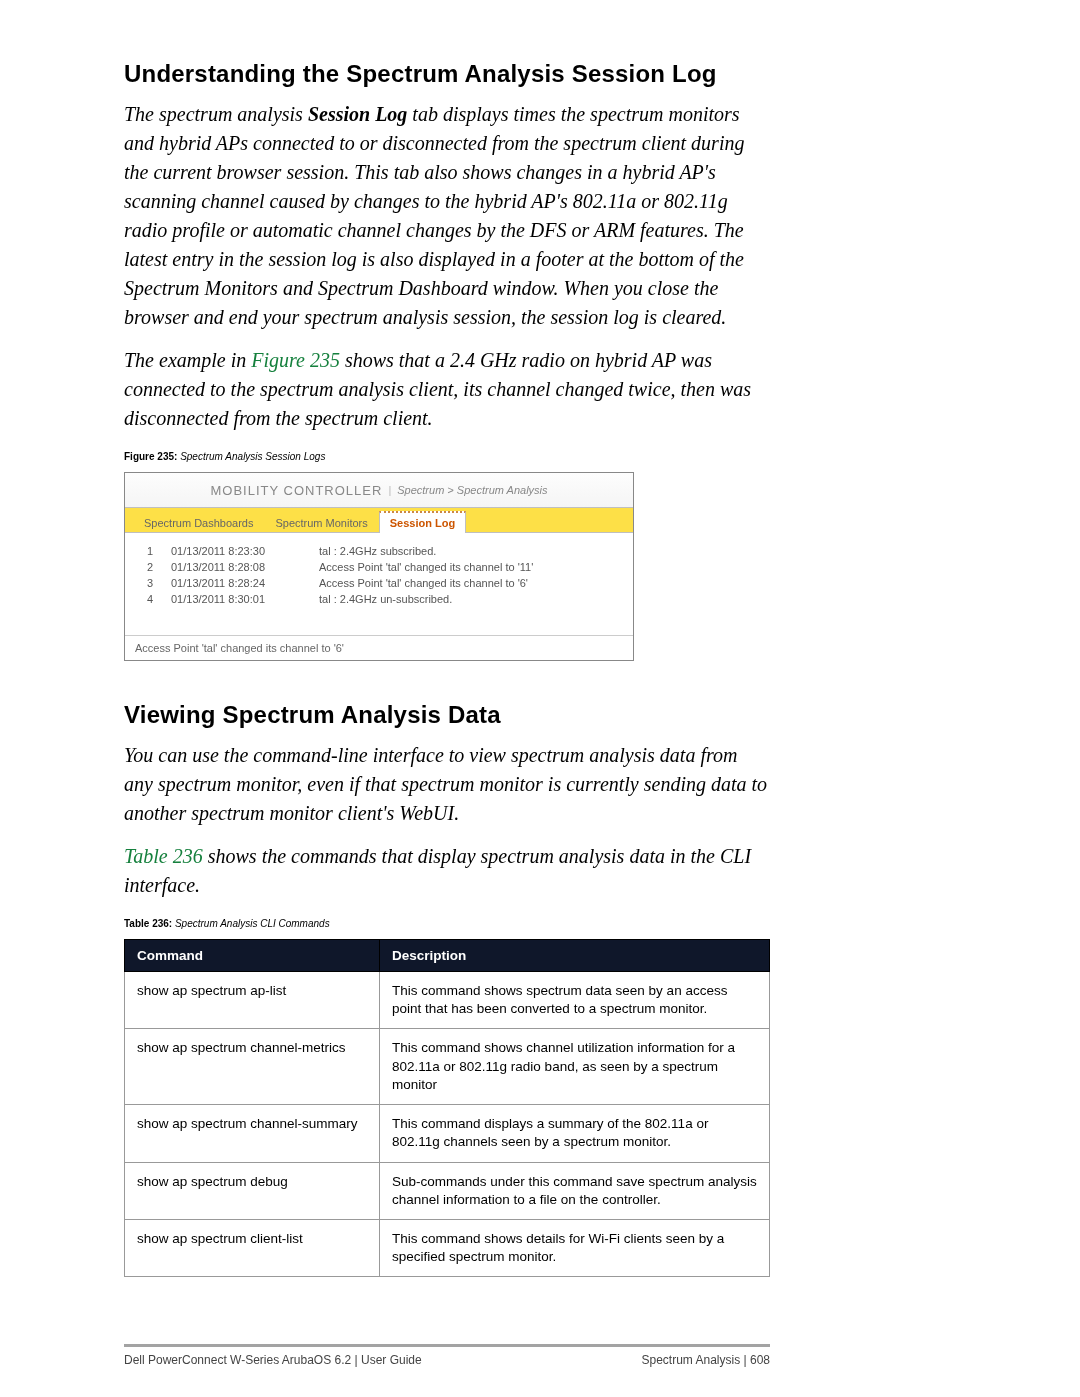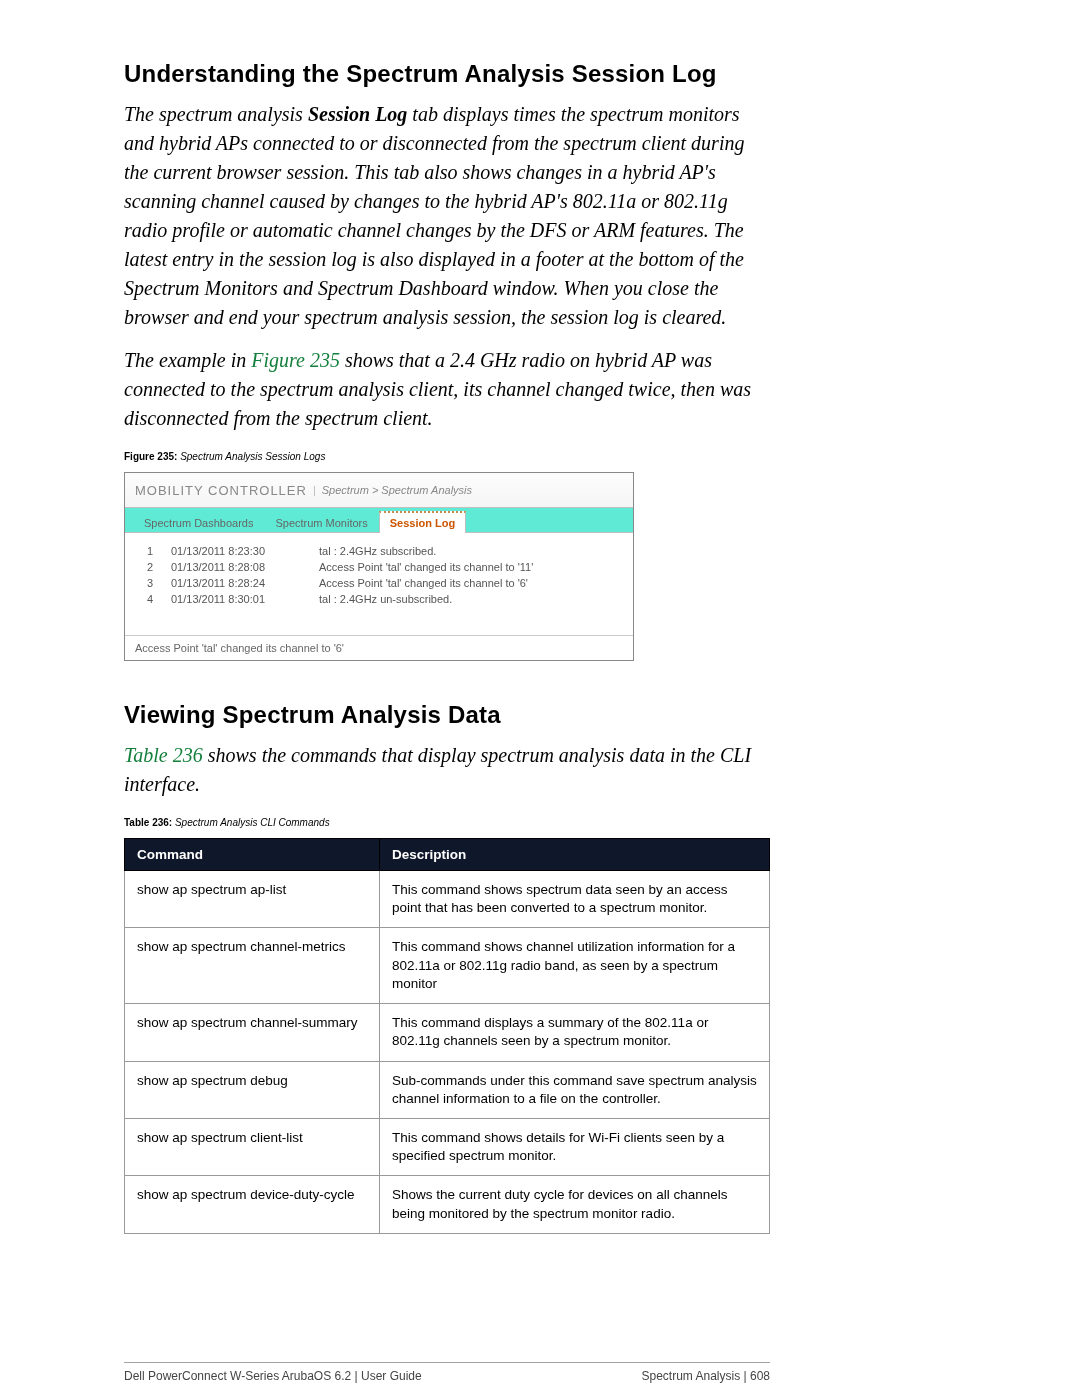--- a/index.html
+++ b/index.html
@@ -48,41 +48,41 @@
     width: 508px;
     margin: 8px 0 40px 0;
     font-family: Verdana, Arial, sans-serif;
     font-size: 11px;
     color: #5a5a5a;
   }
   .fig-top {
     height: 34px;
     display: flex;
     align-items: center;
-    justify-content: flex-start;
+    justify-content: center;
     padding: 0 10px;
     border-bottom: 1px solid #bfbfbf;
     background: linear-gradient(#fdfdfd,#f5f5f5);
   }
   .fig-top .mc {
     font-size: 13px;
     letter-spacing: 1px;
     color: #888;
     font-stretch: expanded;
   }
   .fig-top .sep { margin: 0 6px; color:#bbb;}
   .fig-top .crumb { font-size: 11px; color:#888;font-style:italic; }
   .fig-tabs {
     display: flex;
     align-items: flex-end;
     padding: 0 8px;
     height: 24px;
     border-bottom: 1px solid #bfbfbf;
     gap: 0;
-    background:#5eead4;
+    background:#fde047;
   }
   .fig-tab {
     padding: 4px 10px;
     border: 1px solid transparent;
     border-bottom: none;
     font-size: 11px;
     color:#666;
     position: relative;
     top:1px;
   }
@@ -126,24 +126,24 @@
   table.cli td {
     border: 1px solid #999;
     padding: 10px 12px;
     vertical-align: top;
     line-height: 1.35;
   }
   table.cli td.cmd { width: 230px; }
 
   .footer {
     position: absolute;
-    bottom: 14px;
+    bottom: 30px;
     left: 124px;
     right: 124px;
-    border-top: 1px solid #a3a3a3;
+    border-top: 3px solid #a3a3a3;
     padding-top: 6px;
     font-family: Arial, Helvetica, sans-serif;
     font-size: 12px;
     color: #444;
     display:flex;
     justify-content: space-between;
   }
 </style>
 </head>
 <body>
@@ -196,20 +196,21 @@
         <span class="n">4</span>
         <span class="ts">01/13/2011 8:30:01</span>
         <span class="msg">tal : 2.4GHz un-subscribed.</span>
       </div>
     </div>
     <div class="fig-footer">Access Point 'tal' changed its channel to '6'</div>
   </div>
 
   <h2>Viewing Spectrum Analysis Data</h2>
 
+  <p class="body">You can use the command-line interface to view spectrum analysis data from any spectrum monitor, even if that spectrum monitor is currently sending data to another spectrum monitor client's WebUI.</p>
 
   <p class="body">
     <a class="ref" href="#">Table 236</a><span> shows the commands that display spectrum analysis data in the CLI interface.</span>
   </p>
 
   <div class="tabcap">
     <span class="lbl">Table 236:</span>
     <span class="txt">Spectrum Analysis CLI Commands</span>
   </div>
 
@@ -234,24 +235,20 @@
         <td>This command displays a summary of the 802.11a or 802.11g channels seen by a spectrum monitor.</td>
       </tr>
       <tr>
         <td class="cmd">show ap spectrum debug</td>
         <td>Sub-commands under this command save spectrum analysis channel information to a file on the controller.</td>
       </tr>
       <tr>
         <td class="cmd">show ap spectrum client-list</td>
         <td>This command shows details for Wi-Fi clients seen by a specified spectrum monitor.</td>
       </tr>
-      <tr>
-        <td class="cmd">show ap spectrum device-duty-cycle</td>
-        <td>Shows the current duty cycle for devices on all channels being monitored by the spectrum monitor radio.</td>
-      </tr>
     </tbody>
   </table>
 
   <div class="footer">
     <span>Dell PowerConnect W-Series ArubaOS 6.2 | User Guide</span>
     <span>Spectrum Analysis | 608</span>
   </div>
 
 </div>
 

